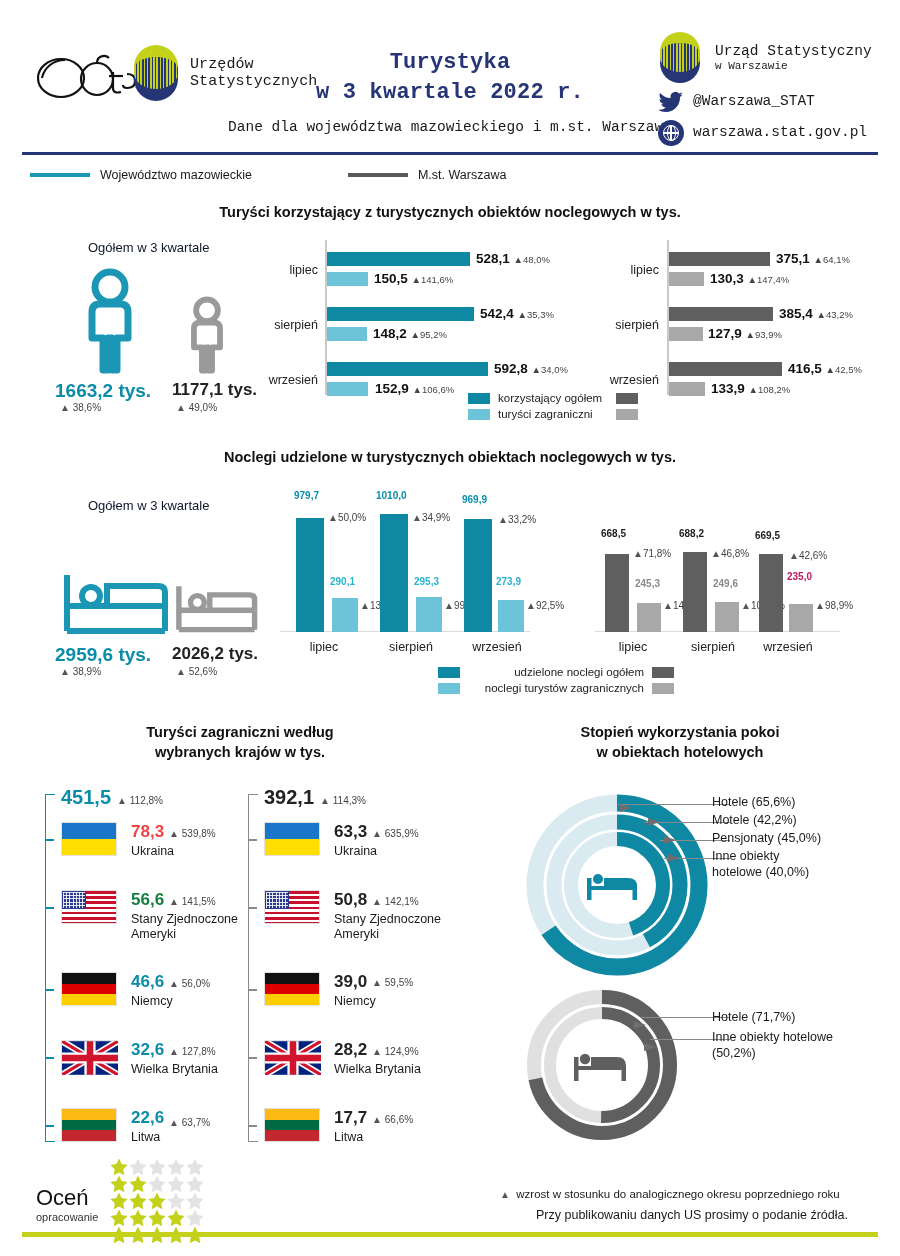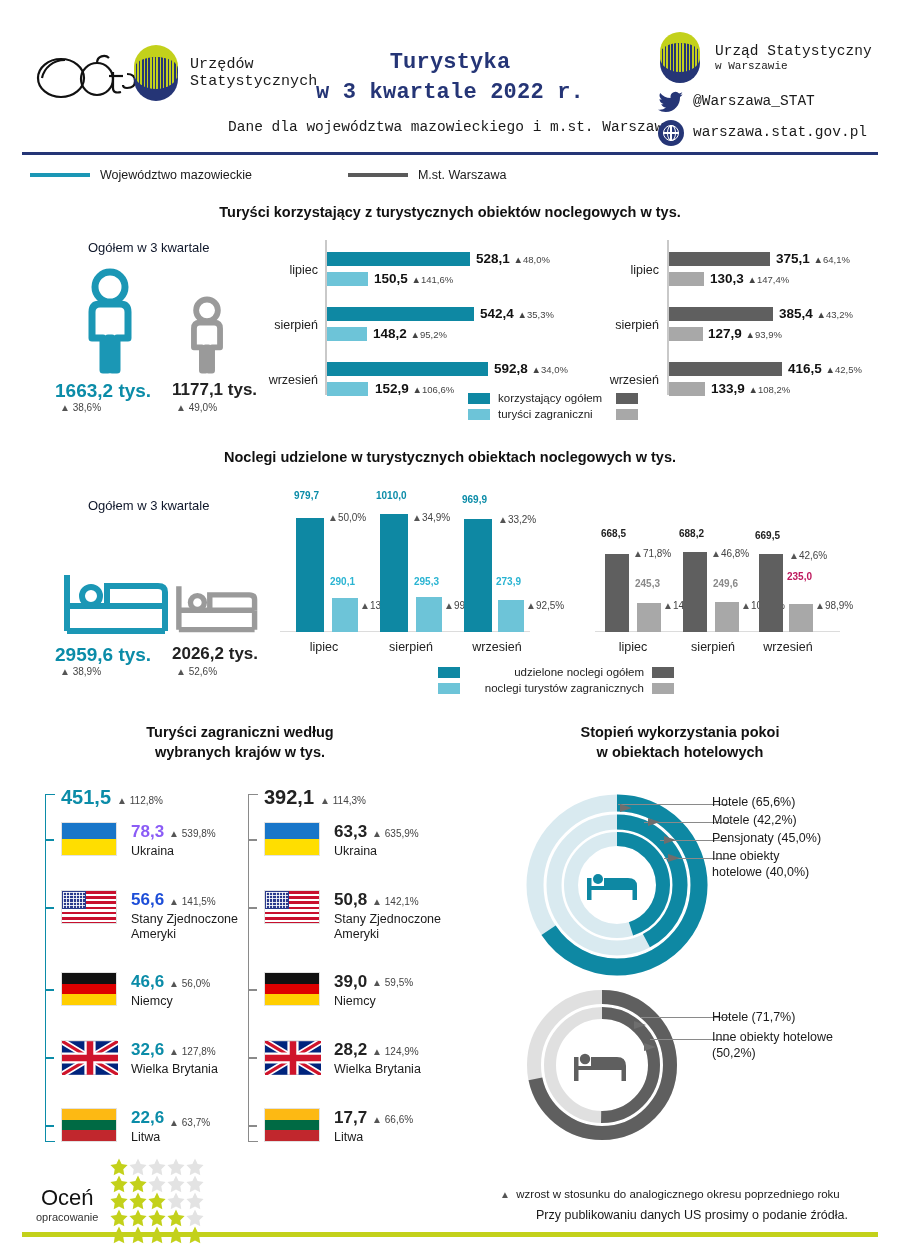--- a/index.html
+++ b/index.html
@@ -93,21 +93,21 @@
   .c-name { font-size: 12.5px; color: #1a1a1a; line-height: 1.2; margin-top: 2px; }
   .tick { position: absolute; width: 9px; height: 1.5px; }
 
   
   .donut-wrap { position: absolute; }
   .leader { position: absolute; height: 1px; background: #8a8a8a; }
   .leader-lab { position: absolute; font-size: 12.5px; color: #1a1a1a; line-height: 1.25; white-space: nowrap; }
 
   
   .stars { position: absolute; }
-  .ocen { position: absolute; text-align: center; }
+  .ocen { position: absolute; }
   .ocen .o1 { font-size: 22px; color: #111; }
   .ocen .o2 { font-size: 11px; color: #333; }
   .foot-note { position: absolute; font-size: 11.5px; color: #1a1a1a; }
   .foot-rule { position: absolute; left: 22px; right: 22px; height: 5px; background: #c3d11b; }
 </style>
 </head>
 <body>
 
 <div class="page">
 
@@ -406,37 +406,37 @@
       <span class="pct-small"><span class="arrow">▲</span> <span>112,8%</span></span>
     </div>
 
     <div class="c-row" style="left:16px;top:36px">
       <div class="tick" style="left:-16px;top:17px;background:#0b8ca8"></div>
       <div class="flag">
         <div style="position:absolute;inset:0;background:linear-gradient(#1976c9 0 50%,#ffde00 50% 100%)"></div>
       </div>
       <div>
         <div style="display:flex;align-items:baseline;gap:5px">
-          <span class="c-val" style="color:#8b5cf6">78,3</span>
+          <span class="c-val" style="color:#ef4444">78,3</span>
           <span class="pct-small"><span class="arrow">▲</span> <span>539,8%</span></span>
         </div>
         <div class="c-name">Ukraina</div>
       </div>
     </div>
 
     <div class="c-row" style="left:16px;top:104px">
       <div class="tick" style="left:-16px;top:17px;background:#0b8ca8"></div>
       <div class="flag">
         <div style="position:absolute;inset:0;background:repeating-linear-gradient(#c8102e 0 2.6px,#fff 2.6px 5.2px)"></div>
         <div style="position:absolute;left:0;top:0;width:24px;height:18px;background:#2a3a8c"></div>
         <div style="position:absolute;left:1px;top:1px;width:22px;height:16px;background:repeating-linear-gradient(90deg,rgba(255,255,255,.85) 0 1px,transparent 1px 3.2px),repeating-linear-gradient(rgba(255,255,255,.85) 0 1px,transparent 1px 3.2px)"></div>
       </div>
       <div>
         <div style="display:flex;align-items:baseline;gap:5px">
-          <span class="c-val" style="color:#1d4ed8">56,6</span>
+          <span class="c-val" style="color:#15803d">56,6</span>
           <span class="pct-small"><span class="arrow">▲</span> <span>141,5%</span></span>
         </div>
         <div class="c-name">Stany Zjednoczone Ameryki</div>
       </div>
     </div>
 
     <div class="c-row" style="left:16px;top:186px">
       <div class="tick" style="left:-16px;top:17px;background:#0b8ca8"></div>
       <div class="flag">
         <div style="position:absolute;inset:0;background:linear-gradient(#111 0 33.3%,#d00 33.3% 66.6%,#ffce00 66.6% 100%)"></div>

